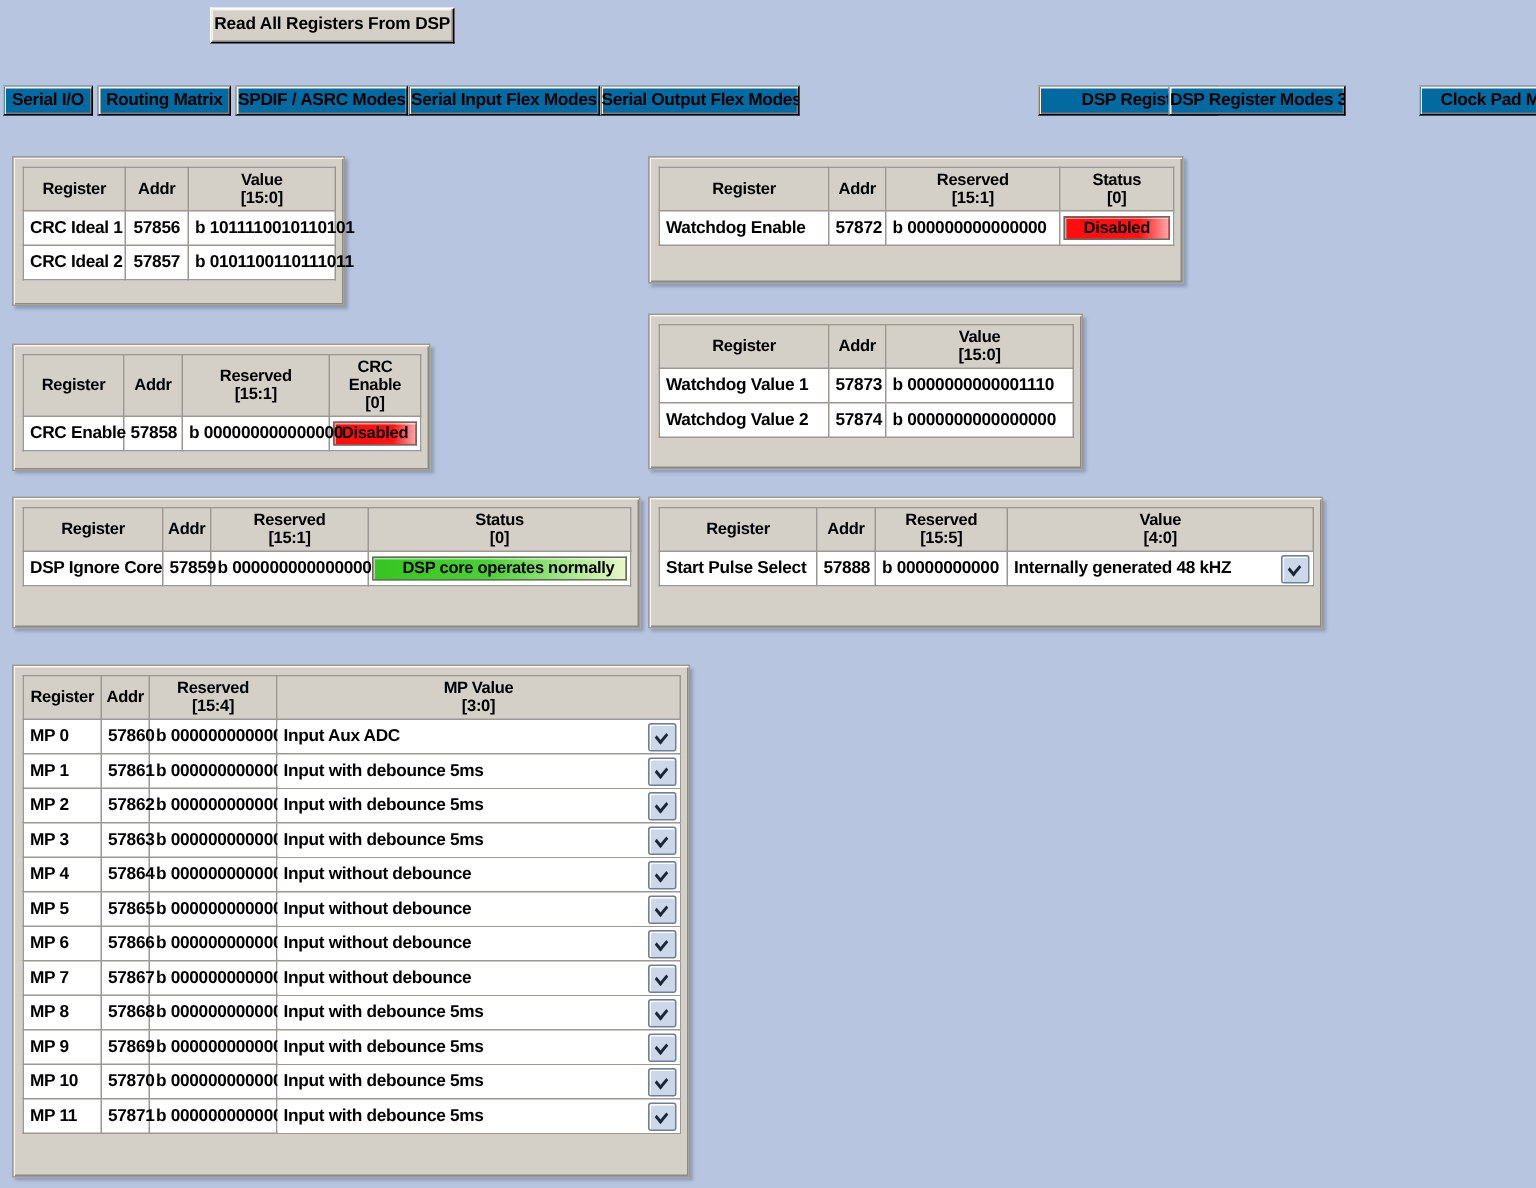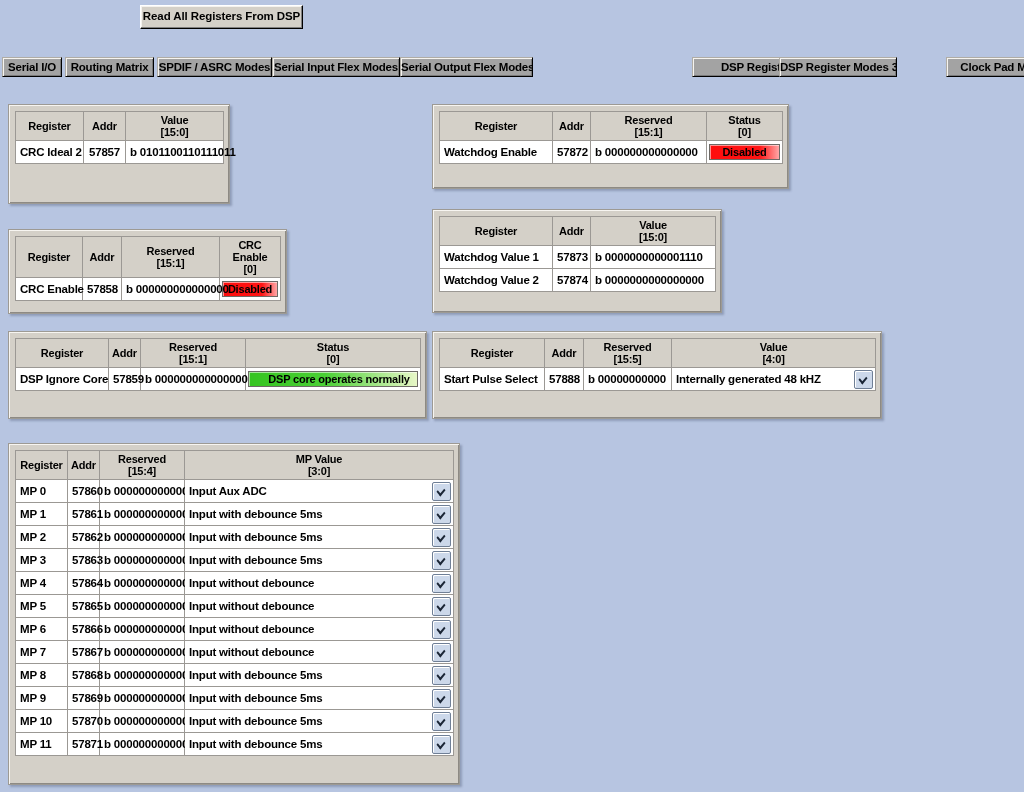--- a/index.html
+++ b/index.html
@@ -46,21 +46,21 @@
   
   #tabstrip {
     position: absolute;
     left: 0; top: 54px;
     width: 1024px; height: 26px;
   }
   .tab {
     position: absolute;
     top: 3px;
     height: 20px;
-    background: #a3a3a3;
+    background: #0369a1;
     box-shadow: inset 1px 1px 0 #f6f4f0, inset -1px -1px 0 #7a7a7a;
     border: 1px solid #000;
     border-top-color: #b0ada6;
     border-left-color: #b0ada6;
     font-size: 11.5px;
     font-weight: bold;
     line-height: 19px;
     text-align: center;
     white-space: nowrap;
     cursor: default;
@@ -217,20 +217,25 @@
         <th rowspan="1">Register</th>
         <th>Addr</th>
         <th>
           <div>Value</div>
           <div>[15:0]</div>
         </th>
       </tr>
     </thead>
     <tbody>
         <tr>
+          <td>CRC Ideal 1</td>
+          <td class="center">57856</td>
+          <td class="bits">b 1011110010110101</td>
+        </tr>
+        <tr>
           <td>CRC Ideal 2</td>
           <td class="center">57857</td>
           <td class="bits">b 0101100110111011</td>
         </tr>
       </tbody>
   </table>
 </div>
 
 <div class="panel" id="panel-crc-enable" style="left:8px; top:229px; width:279px; height:85px;">
   <table class="reg" id="tbl-crc-enable" style="width:265px;">

